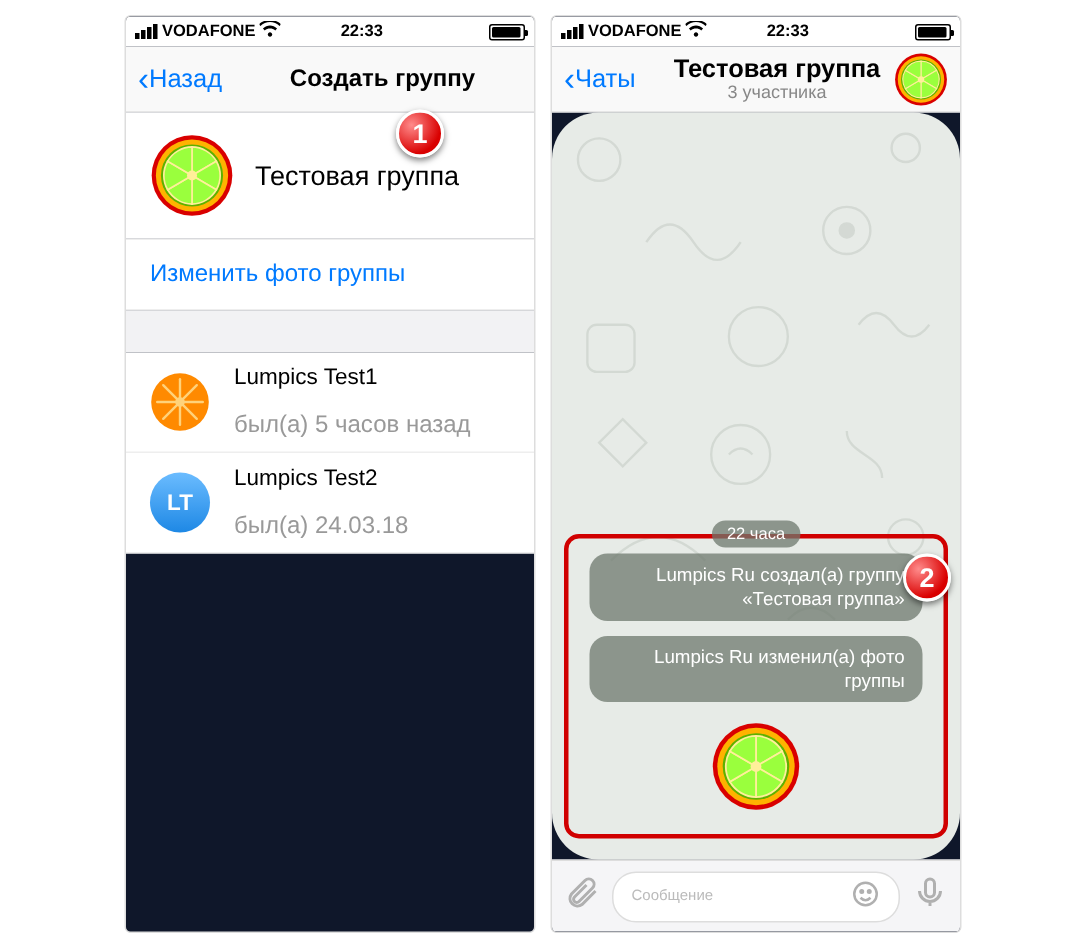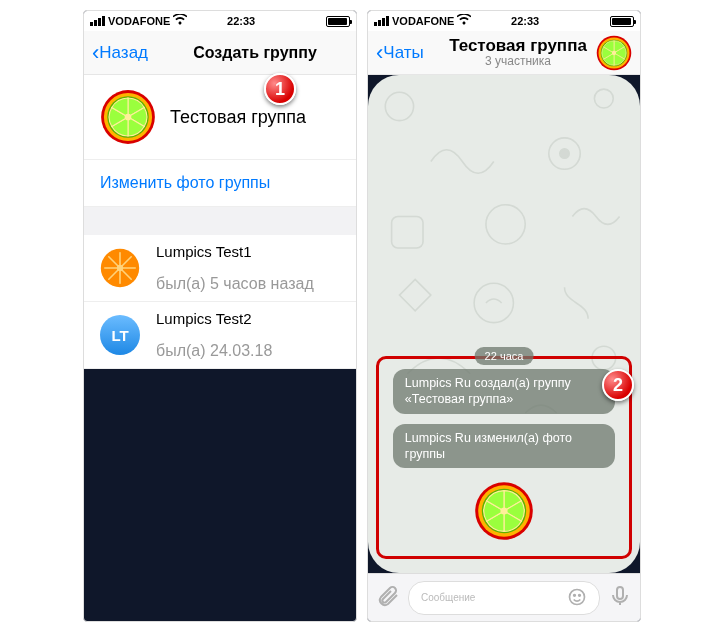--- a/index.html
+++ b/index.html
@@ -155,21 +155,21 @@
     flex-direction: column;
     align-items: center;
     gap: 10px;
   }
   .sys-pill {
     background: rgba(110,120,110,0.75);
     color: #fff;
     font-size: 12.5px;
     padding: 6px 12px;
     border-radius: 12px;
-    text-align: left;
+    text-align: right;
     max-width: 95%;
     line-height: 1.3;
   }
   .date-pill {
     position: absolute;
     top: -12px;
     left: 50%;
     transform: translateX(-50%);
     background: rgba(110,120,110,0.75);
     color:#fff; font-size:11px;

